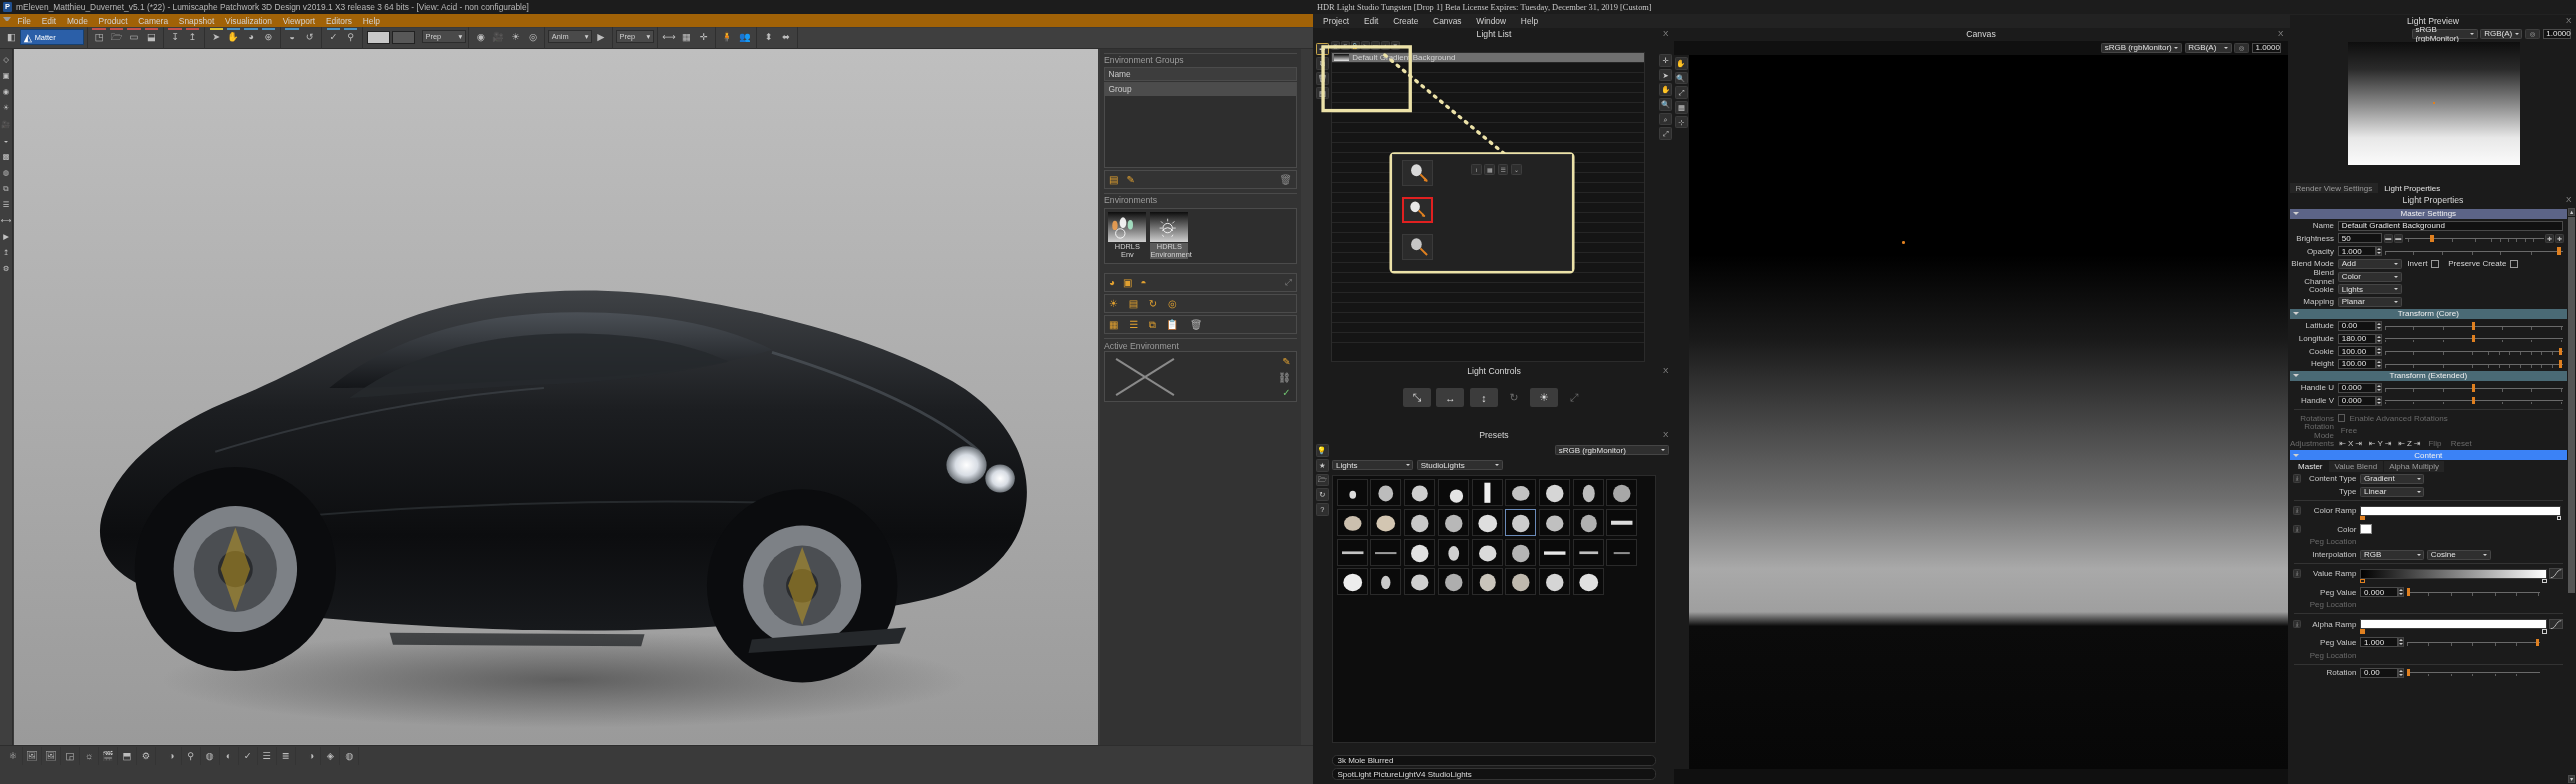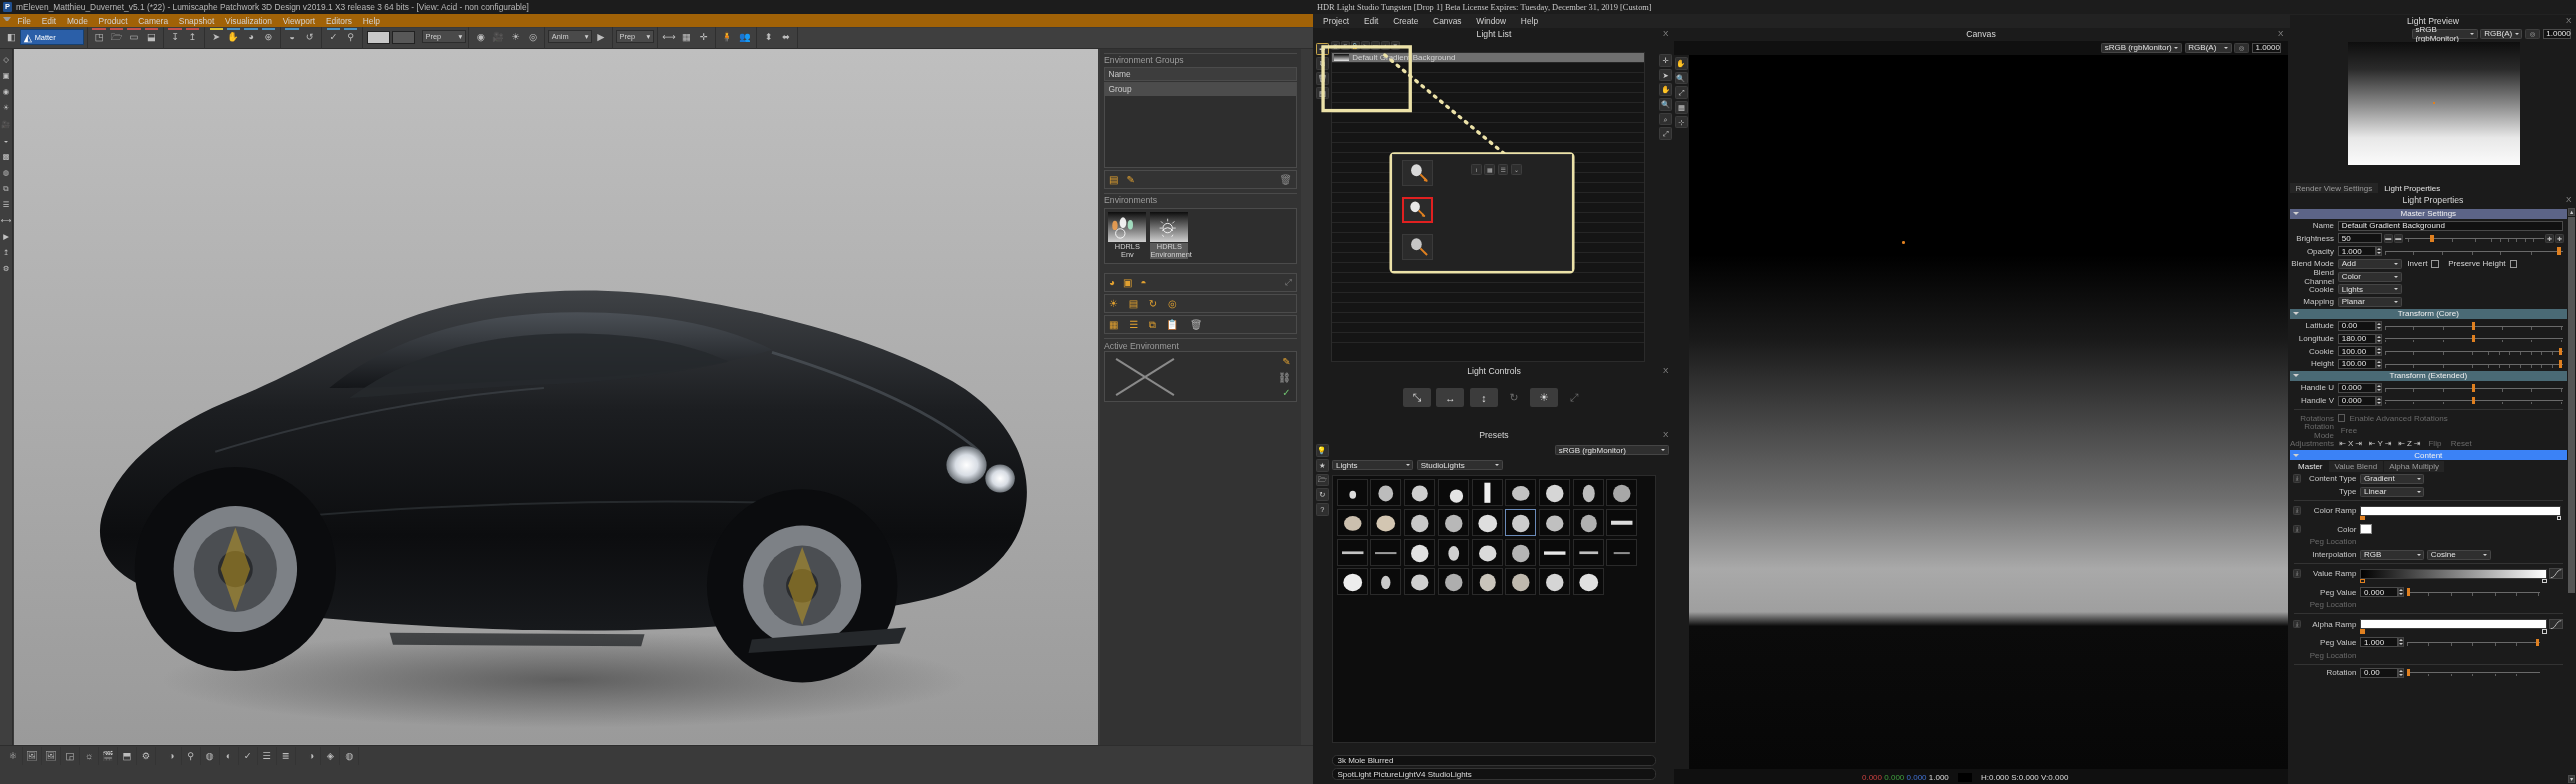--- a/index.html
+++ b/index.html
@@ -821,27 +821,20 @@
       <div class="vbtn">✋</div>
       <div class="vbtn">🔍</div>
       <div class="vbtn">⤢</div>
       <div class="vbtn">▦</div>
       <div class="vbtn">⊹</div>
     </div>
     <div style="position:absolute;left:15.4px;top:27px;right:0;bottom:16px;
          background:linear-gradient(#000000 0%, #000000 28%, #1a1a1a 40%, #6e6e6e 62%, #a9a9a9 72%, #9f9f9f 78%, #0b0b0b 80%, #070707 100%);">
       <div style="position:absolute;left:213px;top:186px;width:2.7px;height:2.7px;background:#e08020;border-radius:50%;"></div>
     </div>
-    <div style="position:absolute;left:0;bottom:0;right:0;height:14.8px;display:flex;align-items:center;gap:9.4px;
-         font-size:8px;background:#101010;padding-left:188px;">
-      <span><span style="color:#c84040">0.000</span>
-        <span style="color:#40a040">0.000</span> <span style="color:#4070d0">0.000</span> <span style="color:#ddd">1.000</span></span>
-      <span style="width:13.4px;height:9.4px;background:#000;display:inline-block;"></span>
-      <span style="color:#ddd;">H:0.000 S:0.000 V:0.000</span>
-    </div>
   </div>
 
   <div class="panel" style="left:2290px;top:14.8px;width:286px;height:166px;">
     <div class="pnl-head">
       <span class="t">Light Preview</span>
       <span class="x">X</span>
     </div>
     <div style="position:absolute;right:5.4px;top:14px;display:flex;align-items:center;gap:2.7px;">
       <div class="pdrop" style="width:66px;">
         <span>sRGB (rgbMonitor)</span>
@@ -933,21 +926,21 @@
       </div>
 
       <div class="prow">
         <div class="plabel">Blend Mode</div>
         <div class="pdrop" style="width:64px;">
           <span>Add</span>
           <span class="ar"></span>
           </div>
         <span style="margin-left:5.4px;color:#d4d4d4;">Invert</span>
         <span class="cbx" style="margin-left:4px;"></span>
-        <span style="margin-left:9.4px;color:#d4d4d4;">Preserve Height</span>
+        <span style="margin-left:9.4px;color:#d4d4d4;">Preserve Create</span>
         <span class="cbx" style="margin-left:4px;"></span>
       </div>
 
       <div class="prow">
         <div class="plabel">Blend Channel</div>
         <div class="pdrop" style="width:64px;">
           <span>Color</span>
           <span class="ar"></span>
           </div>
       </div>

